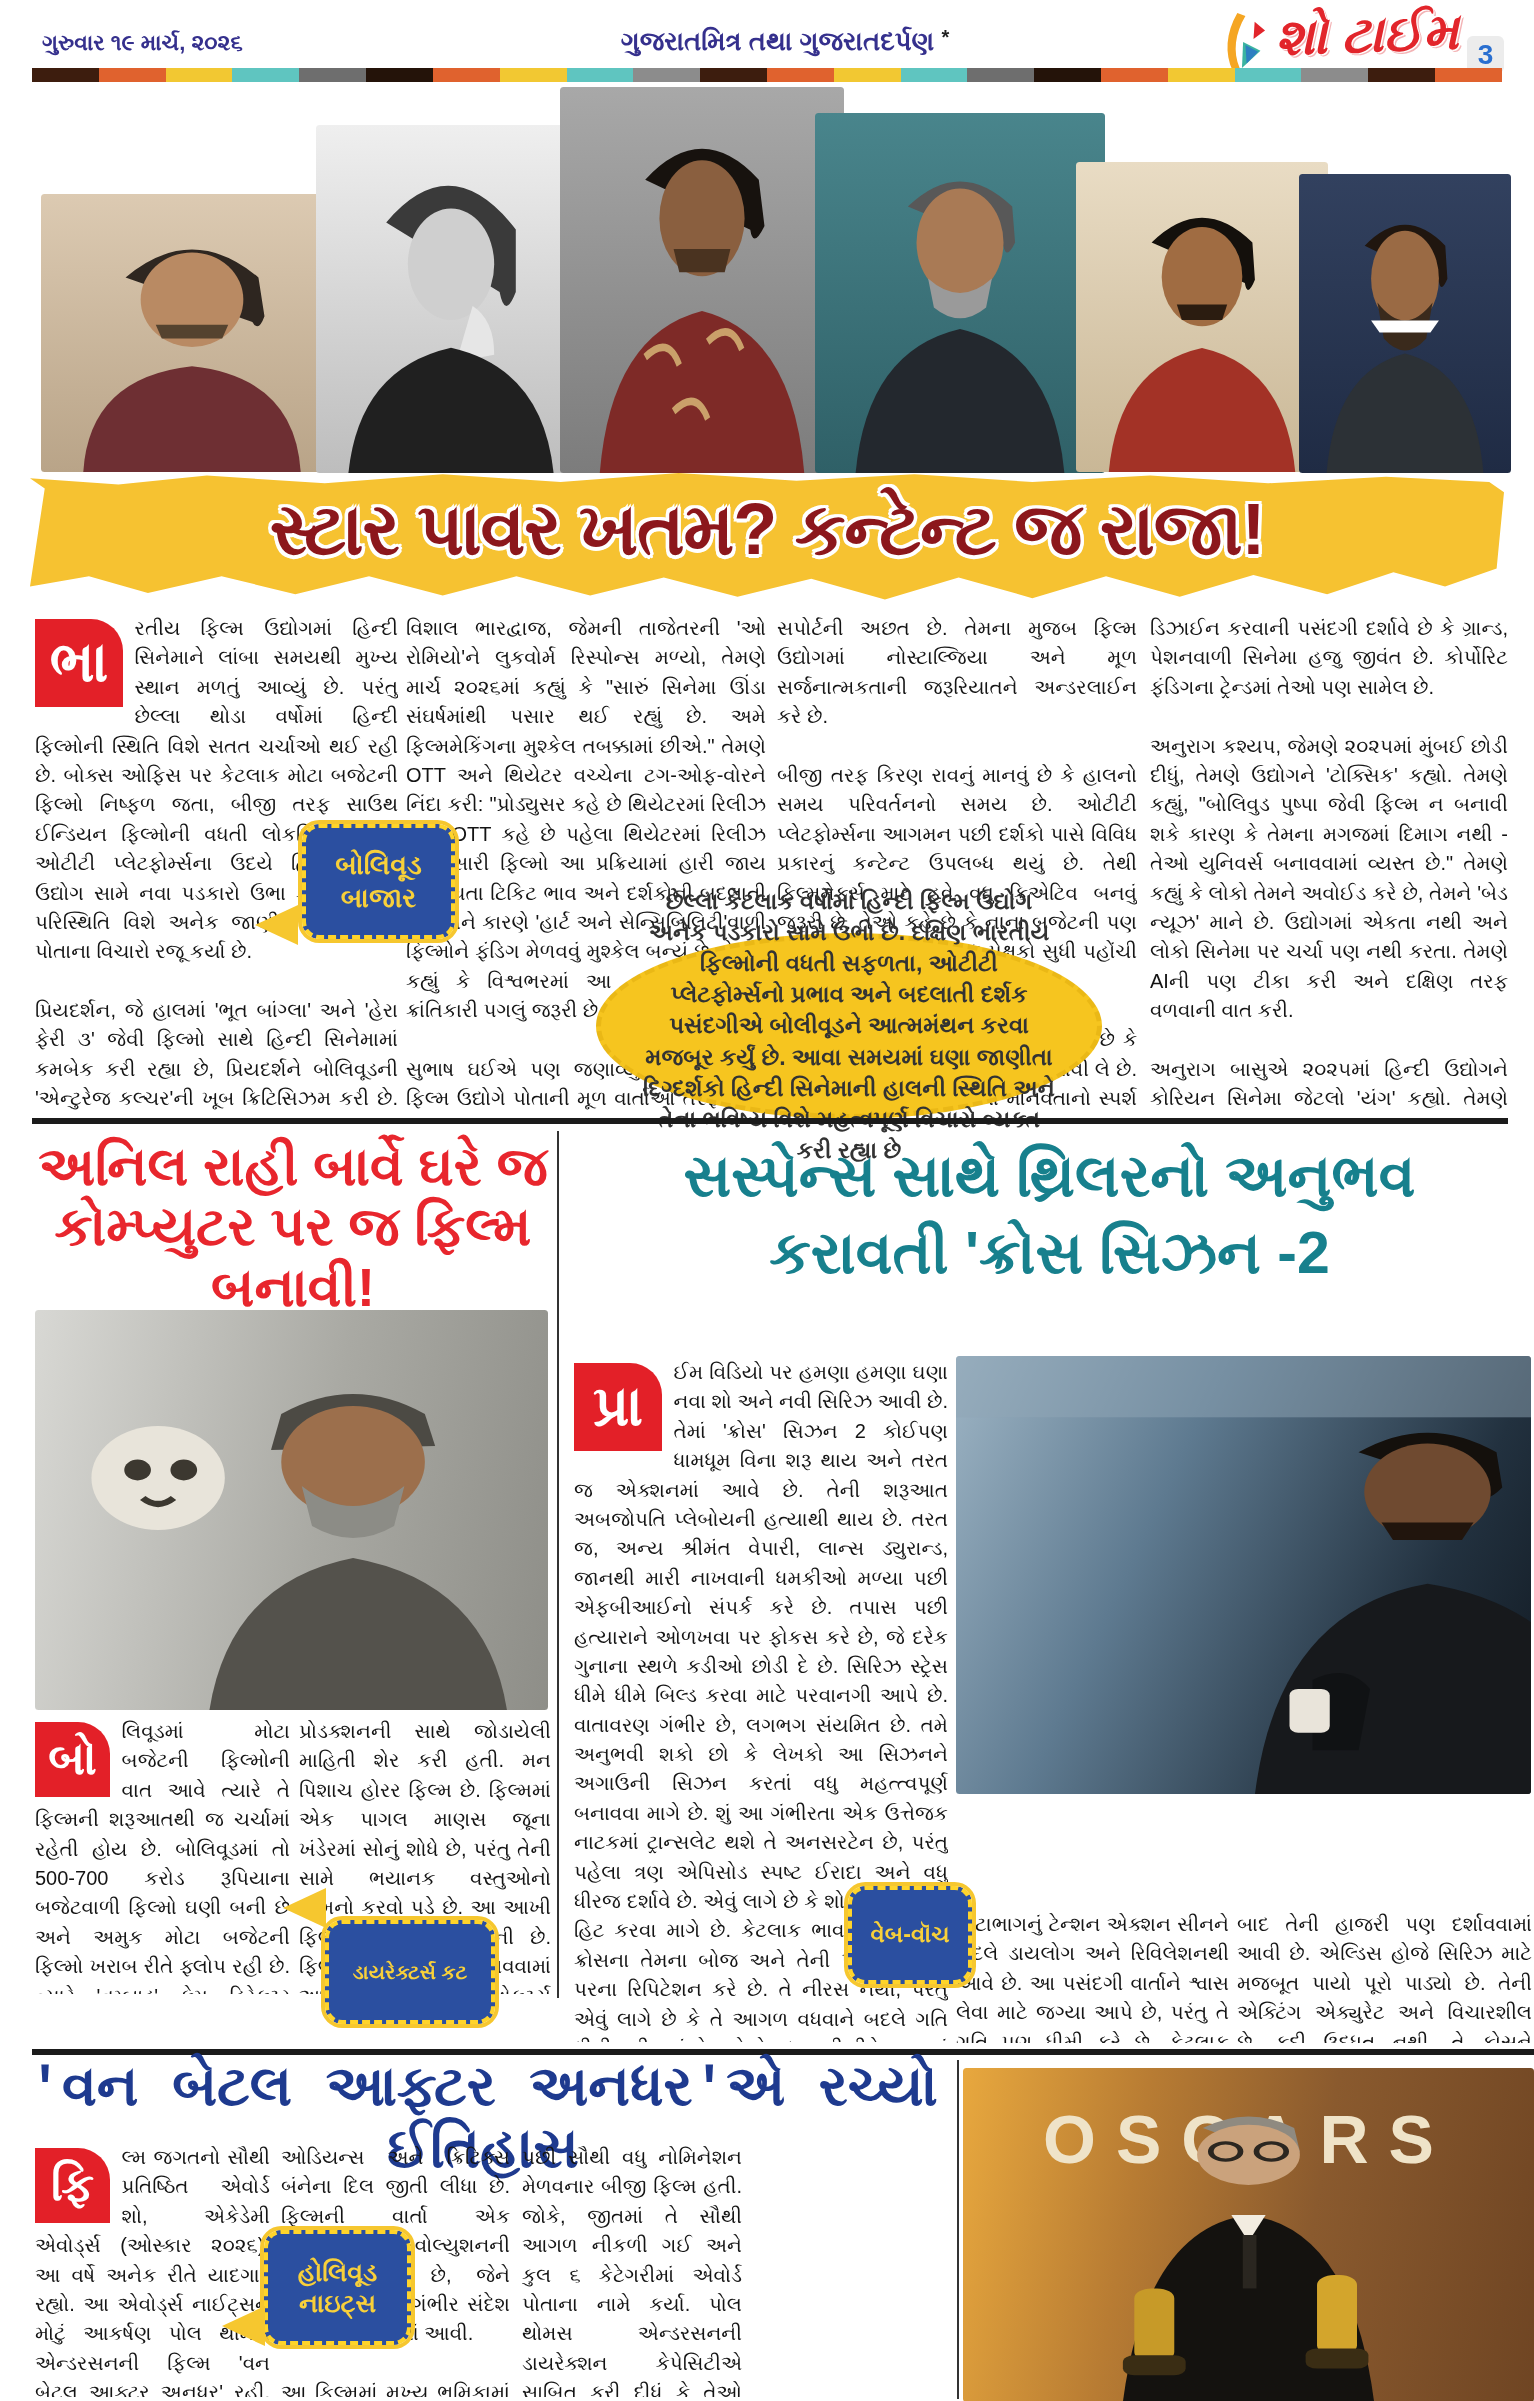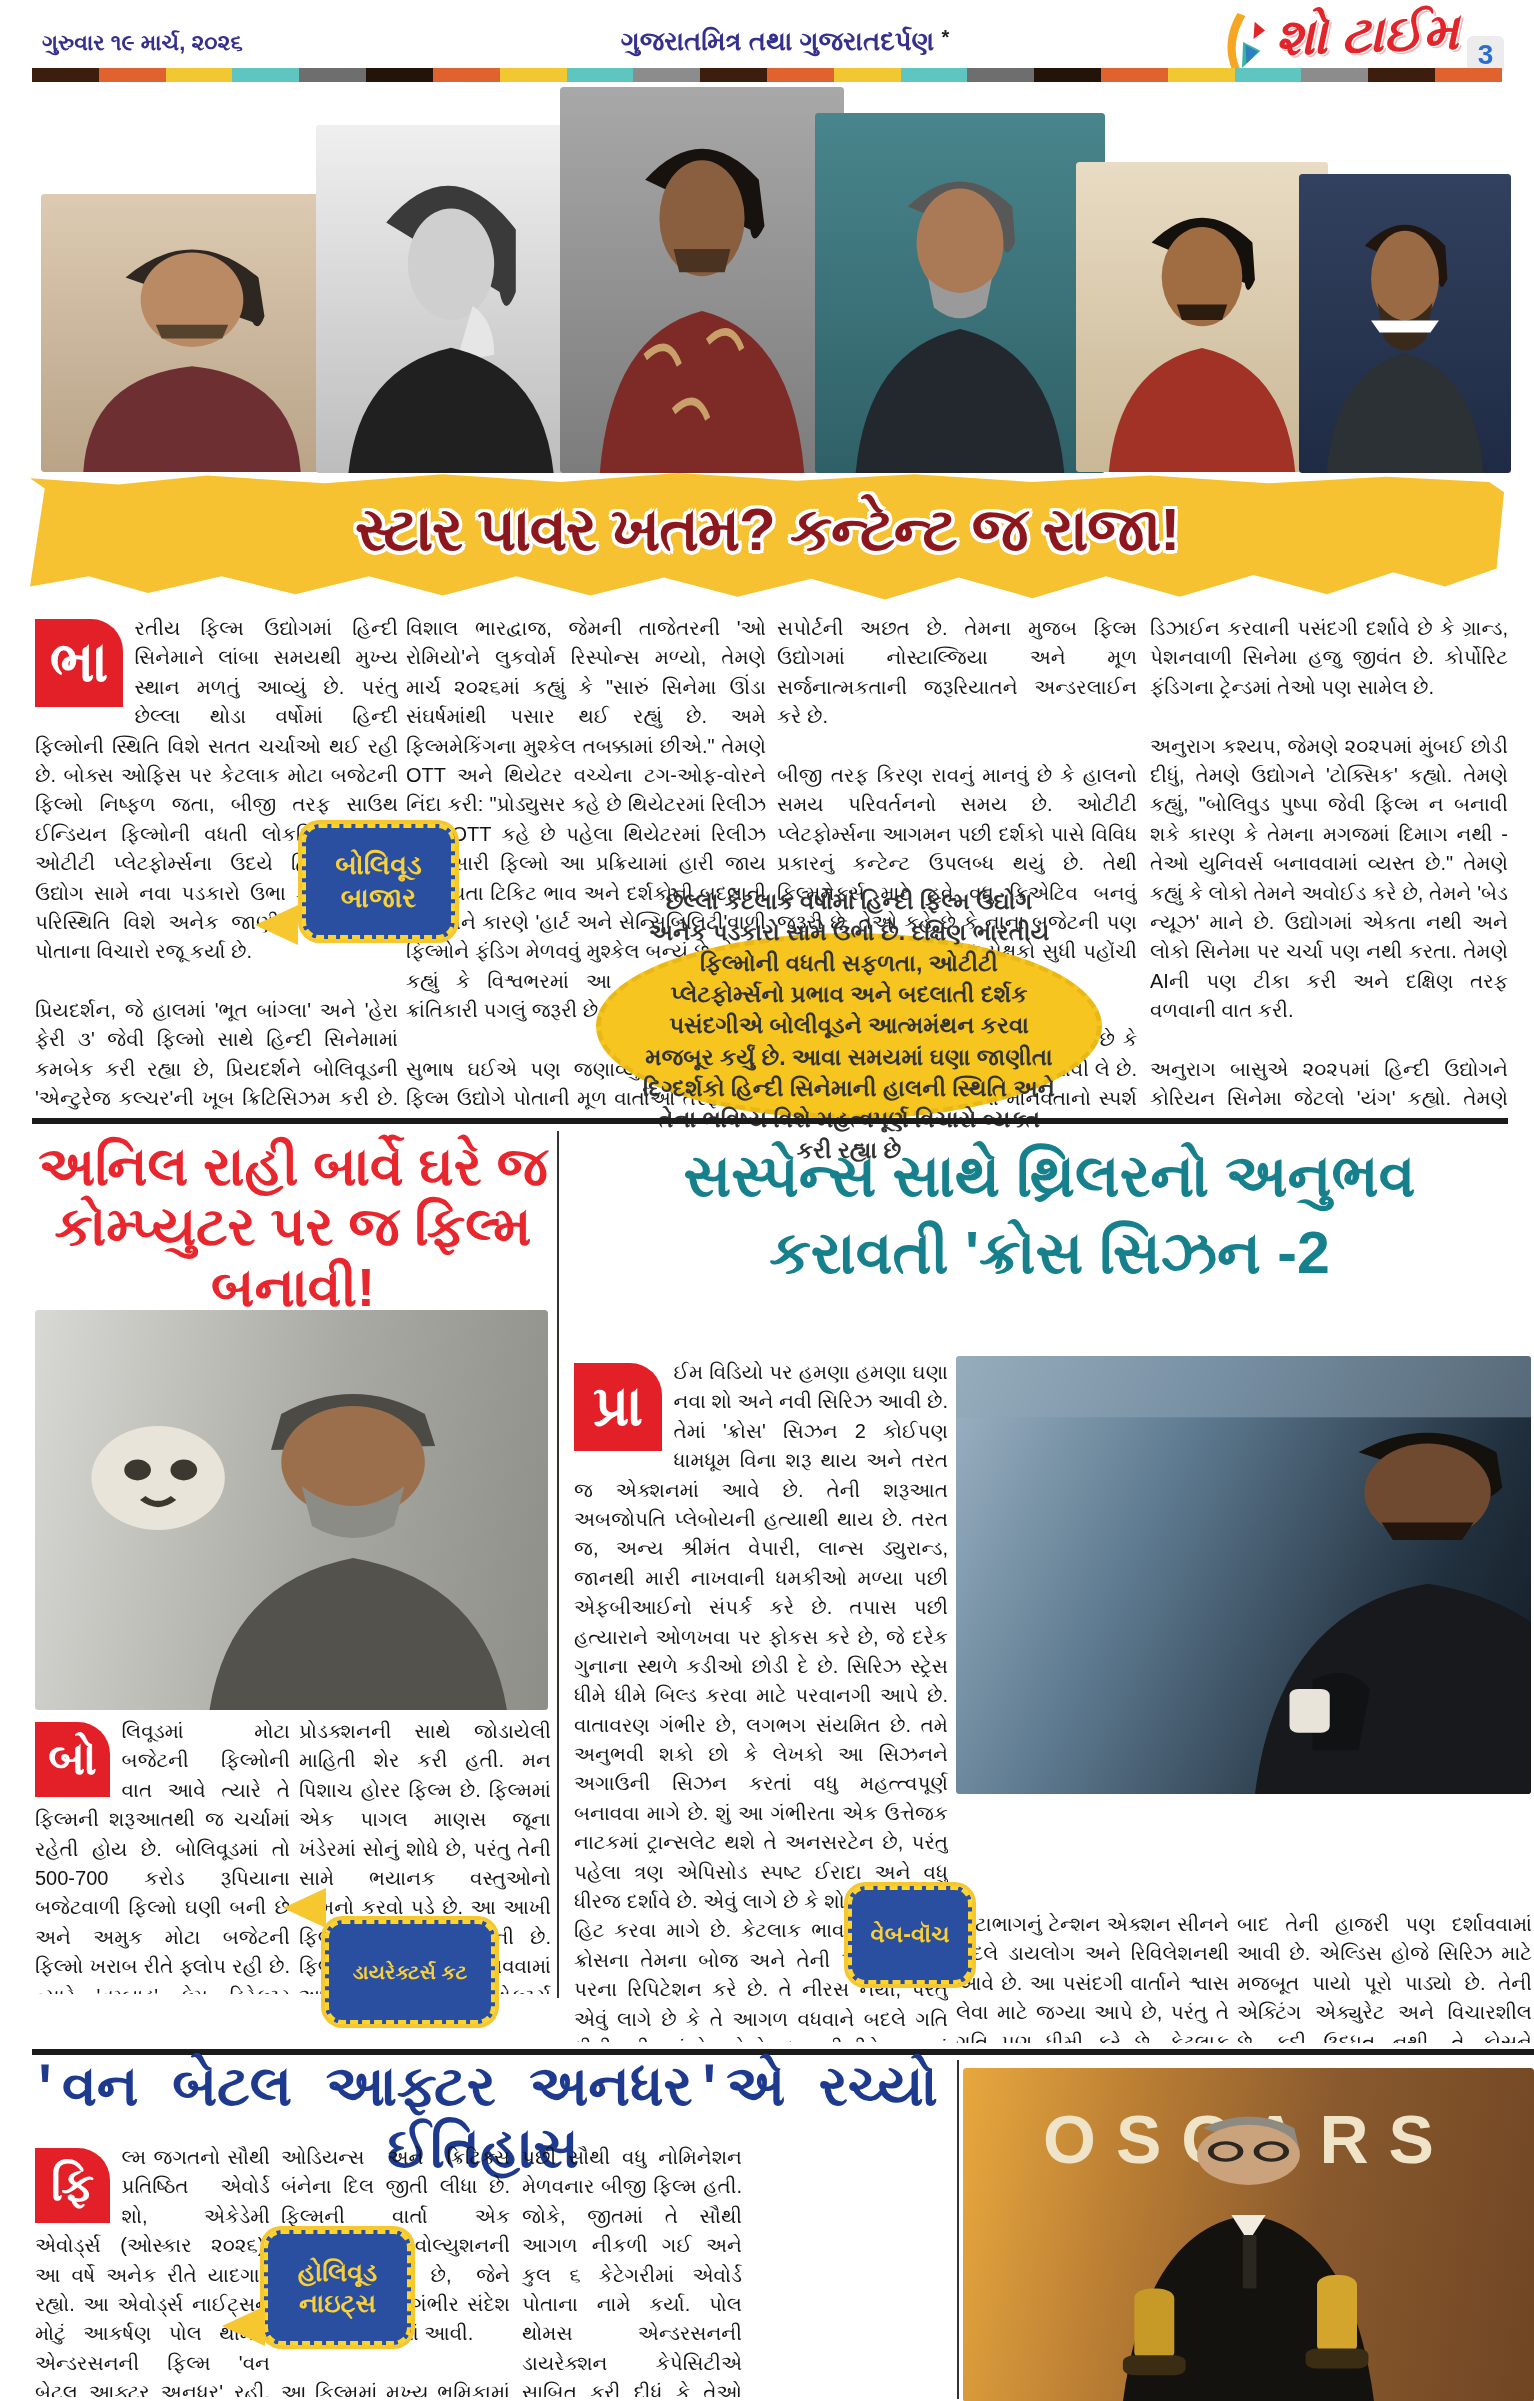--- a/index.html
+++ b/index.html
@@ -16,21 +16,21 @@
                color:#2a6fd0;font-size:28px;font-weight:bold;display:flex;align-items:center;justify-content:center;}
   .logo-kite{right:262px;top:10.4px;}
   .strip{left:32px;top:68px;width:1470px;height:14px;display:flex;}
   
   .photo{overflow:hidden;border-radius:3.5px;}
   .photo svg{width:100%;height:100%;display:block;}
   
   .band{left:30px;top:473px;width:1474px;height:129px;background:#f6c231;
         clip-path:polygon(1% 12%,0% 4%,6% 9%,12% 2%,20% 8%,28% 1%,36% 7%,44% 0%,52% 6%,60% 1%,68% 7%,76% 2%,84% 8%,92% 3%,99% 7%,100% 15%,99.5% 74%,96% 88%,92.5% 77%,88% 94%,83% 79%,78% 96%,73% 80%,68% 97%,63% 81%,58% 98%,53% 82%,48% 96%,43% 81%,38% 95%,33% 80%,28% 95%,23% 80%,18% 94%,13% 80%,8% 93%,4% 80%,0% 88%);
         display:flex;align-items:center;justify-content:center;}
-  .band-text{font-size:60px;font-weight:900;color:#8c171c;letter-spacing:-1.2px;padding-bottom:15px;
+  .band-text{font-size:72px;font-weight:900;color:#8c171c;letter-spacing:-1.2px;padding-bottom:15px;
              text-shadow:-2.9px -2.9px 0 #fff,2.9px -2.9px 0 #fff,-2.9px 2.9px 0 #fff,2.9px 2.9px 0 #fff,0 3.5px 0 #fff,3.5px 0 0 #fff,-3.5px 0 0 #fff,0 -3.5px 0 #fff;}
   
   .col{font-size:20px;line-height:1.47;text-align:justify;overflow:hidden;white-space:pre-line;}
   .dc{float:left;width:88px;height:88px;margin:4.6px 11.6px 3.5px 0;background:#e32028;color:#fff;
       font-size:56px;font-weight:bold;border-radius:0 32px 0 0;display:flex;align-items:center;justify-content:center;}
   .enddot{color:#e32028;font-size:17.4px;}
   
   .badge{background:#2b4fa0;border:4px dashed #ffd42a;outline:4px solid #f6c72f;border-radius:17.4px;
          color:#f8d03a;font-weight:bold;text-align:center;display:flex;align-items:center;justify-content:center;
          white-space:pre-line;line-height:1.2;}

